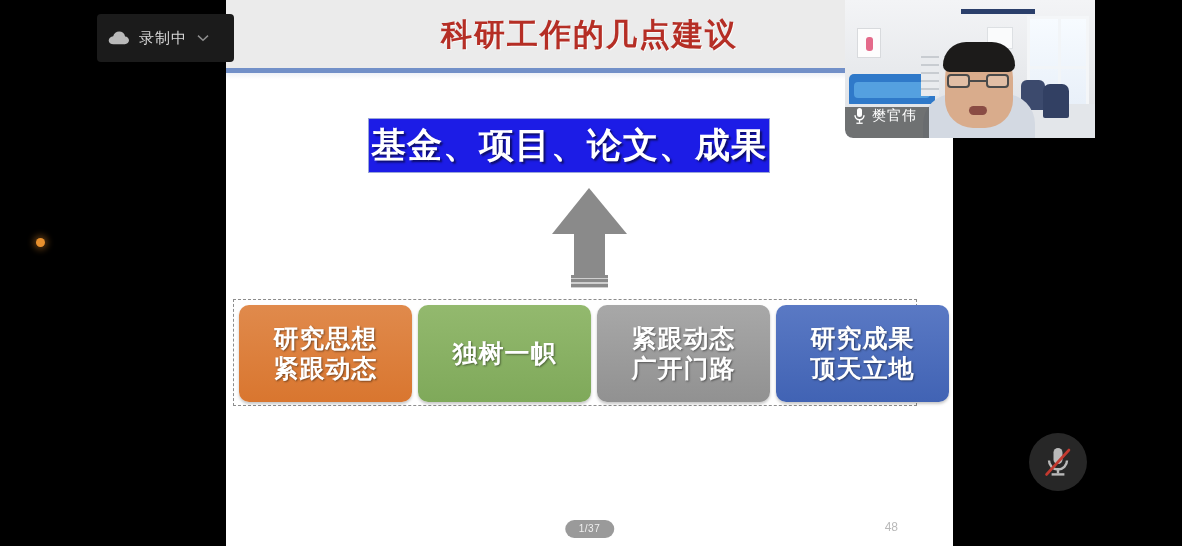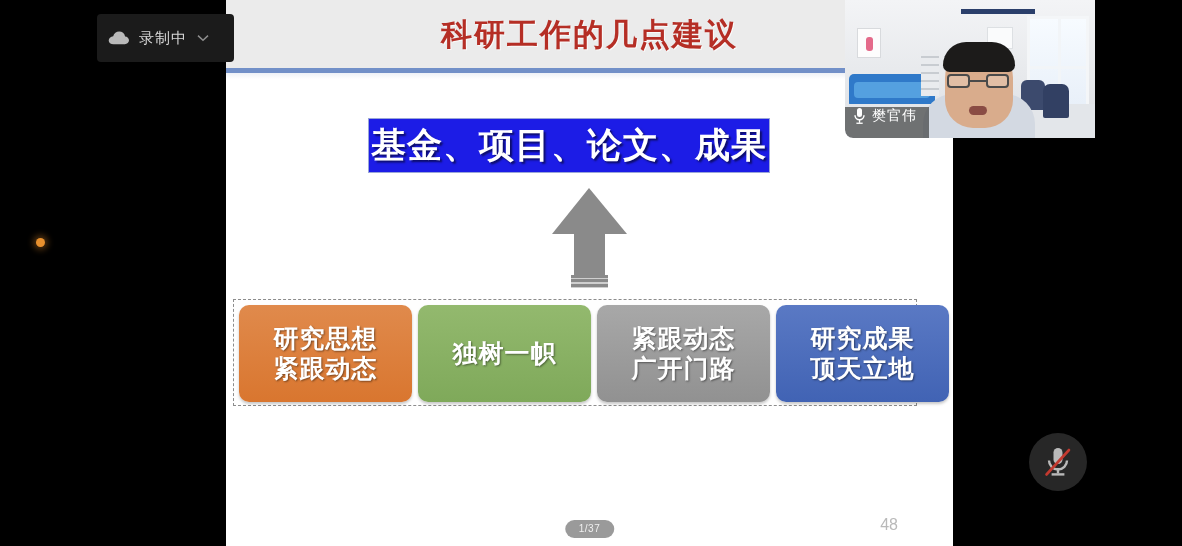--- a/index.html
+++ b/index.html
@@ -172,21 +172,21 @@
   .cbox.c0 { background: linear-gradient(#e08a4c, #d9762f); }
   .cbox.c1 { background: linear-gradient(#93b96e, #7fa95a); }
   .cbox.c2 { background: linear-gradient(#a8a8a8, #919191); }
   .cbox.c3 { background: linear-gradient(#5a79c4, #4163b4); }
 
   
   .slide-num {
     position: absolute;
     right: 55px;
     bottom: 12px;
-    font-size: 16px;
+    font-size: 12px;
     color: #b9b9b9;
   }
   .page-pill {
     position: absolute;
     left: 50%;
     transform: translateX(-50%);
     bottom: 8px;
     background: rgba(126,126,126,0.78);
     color: #f0f0f0;
     font-size: 10px;

